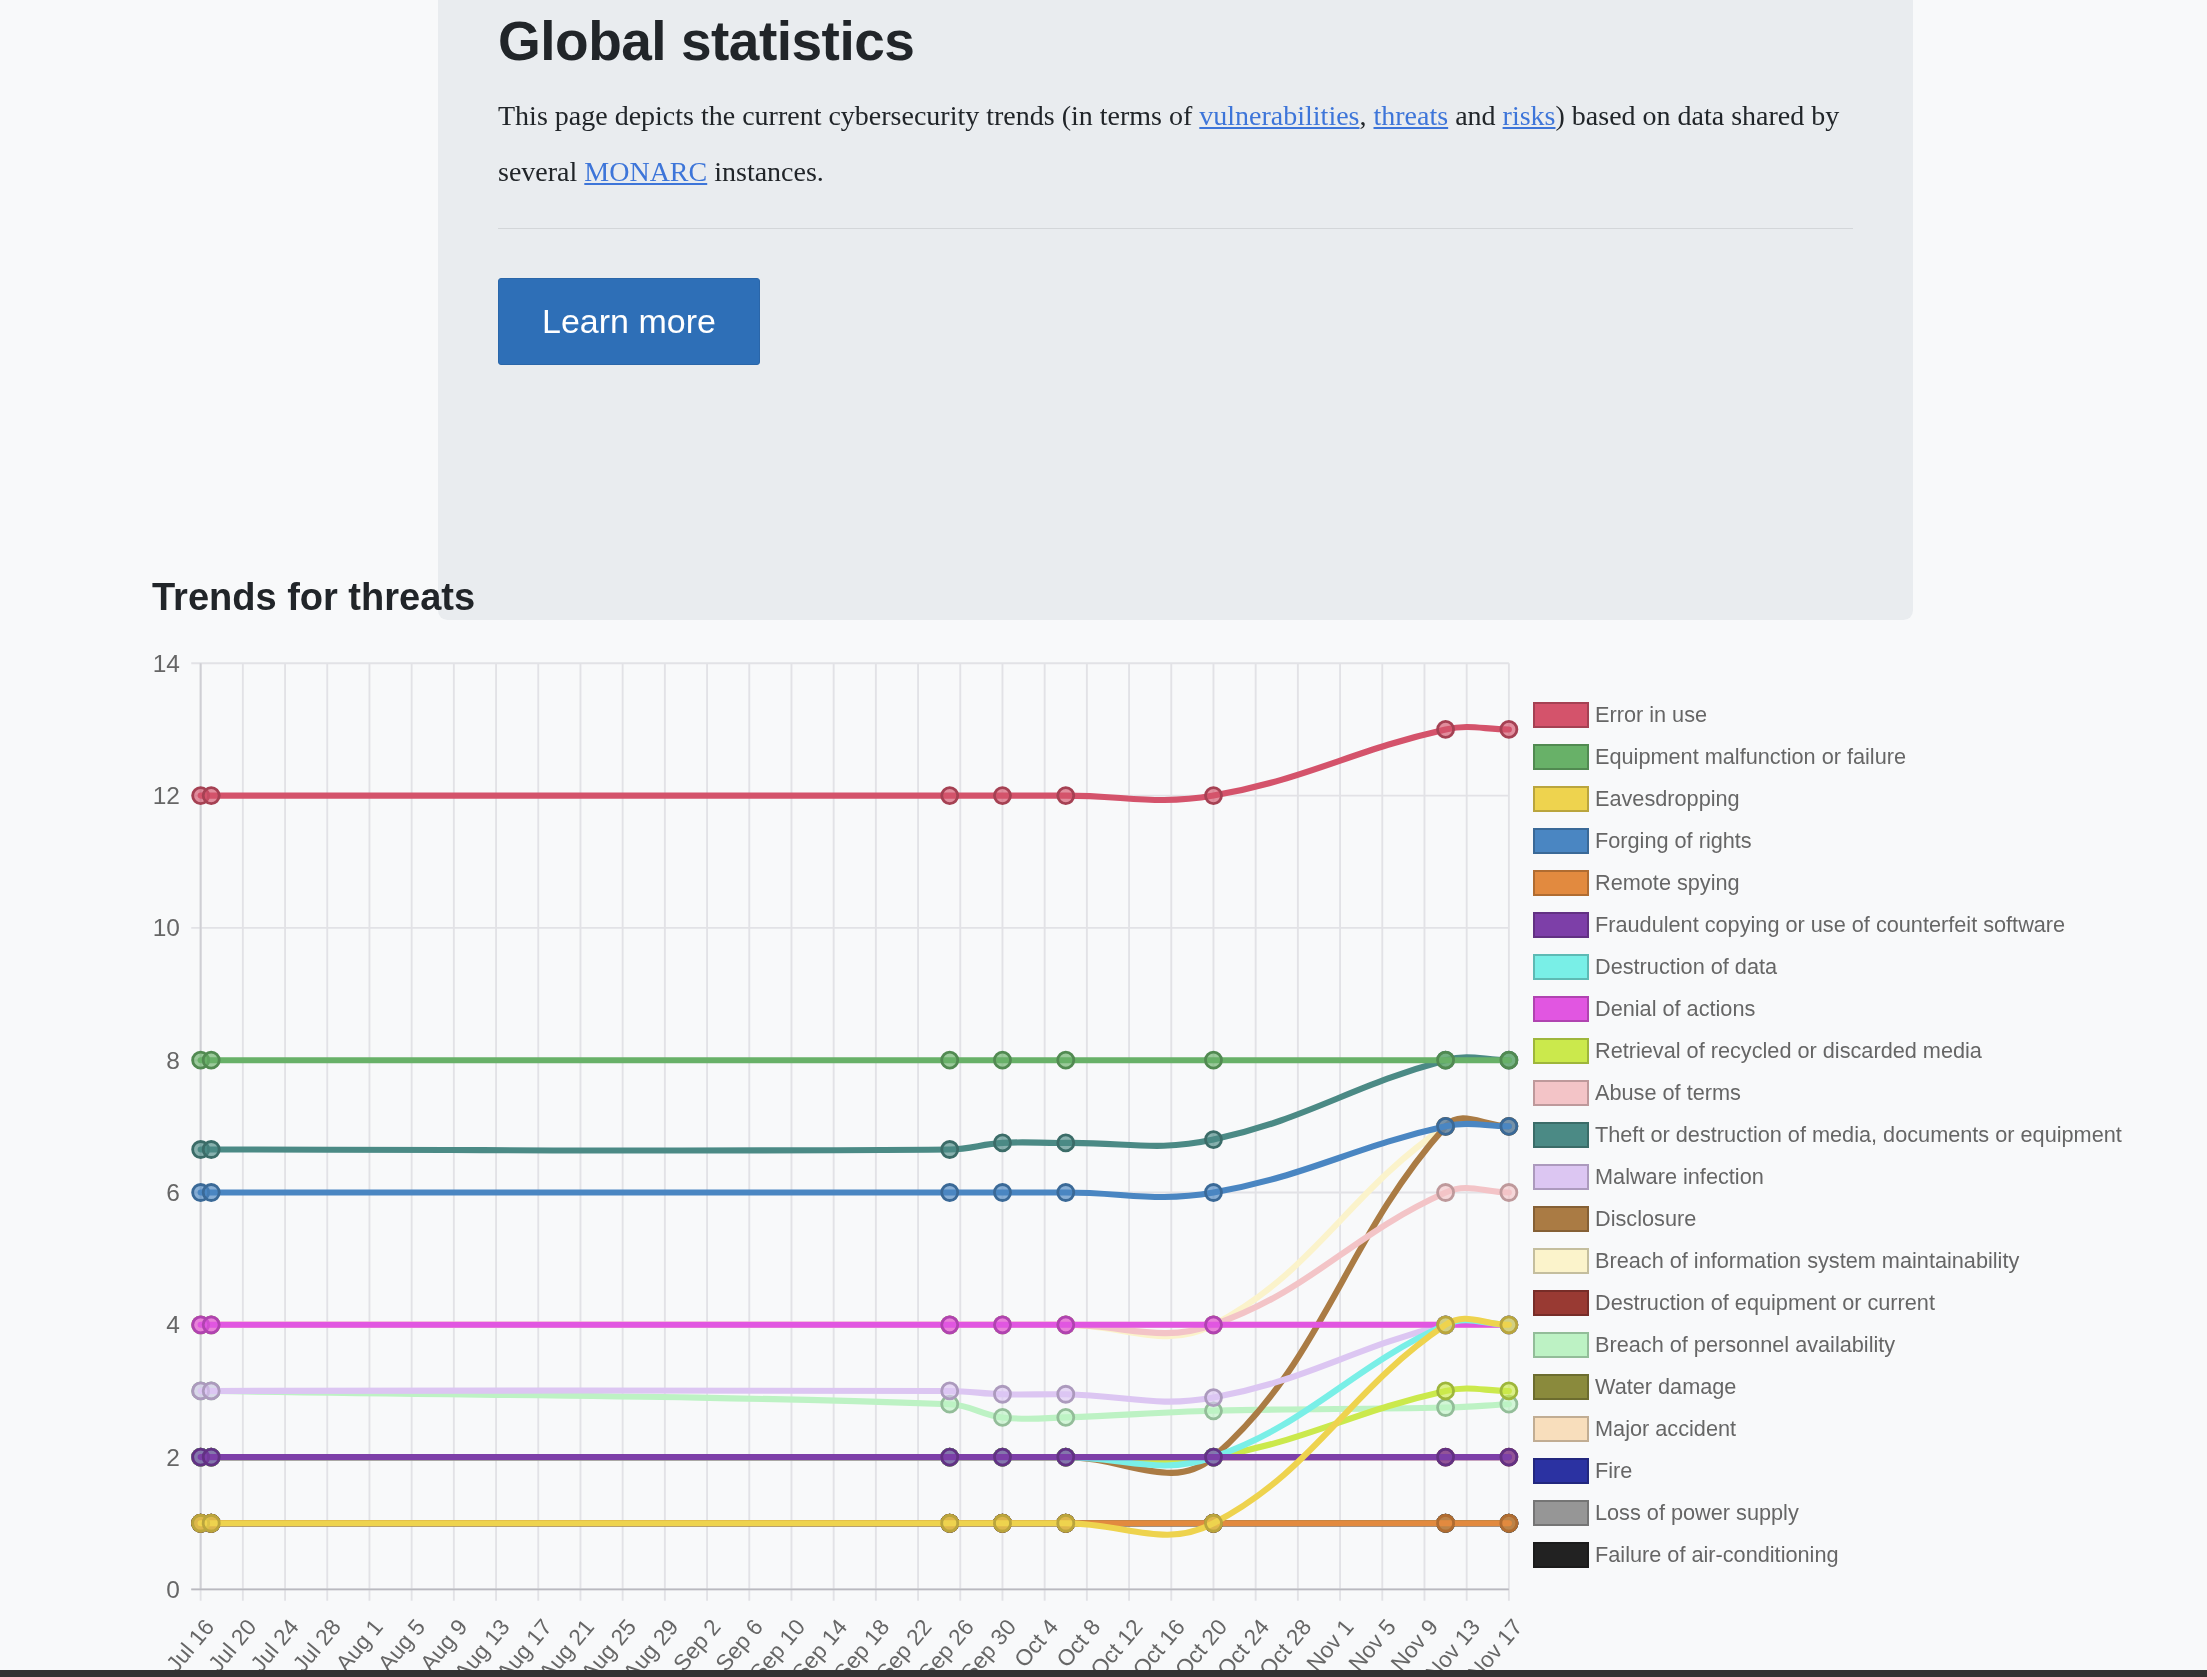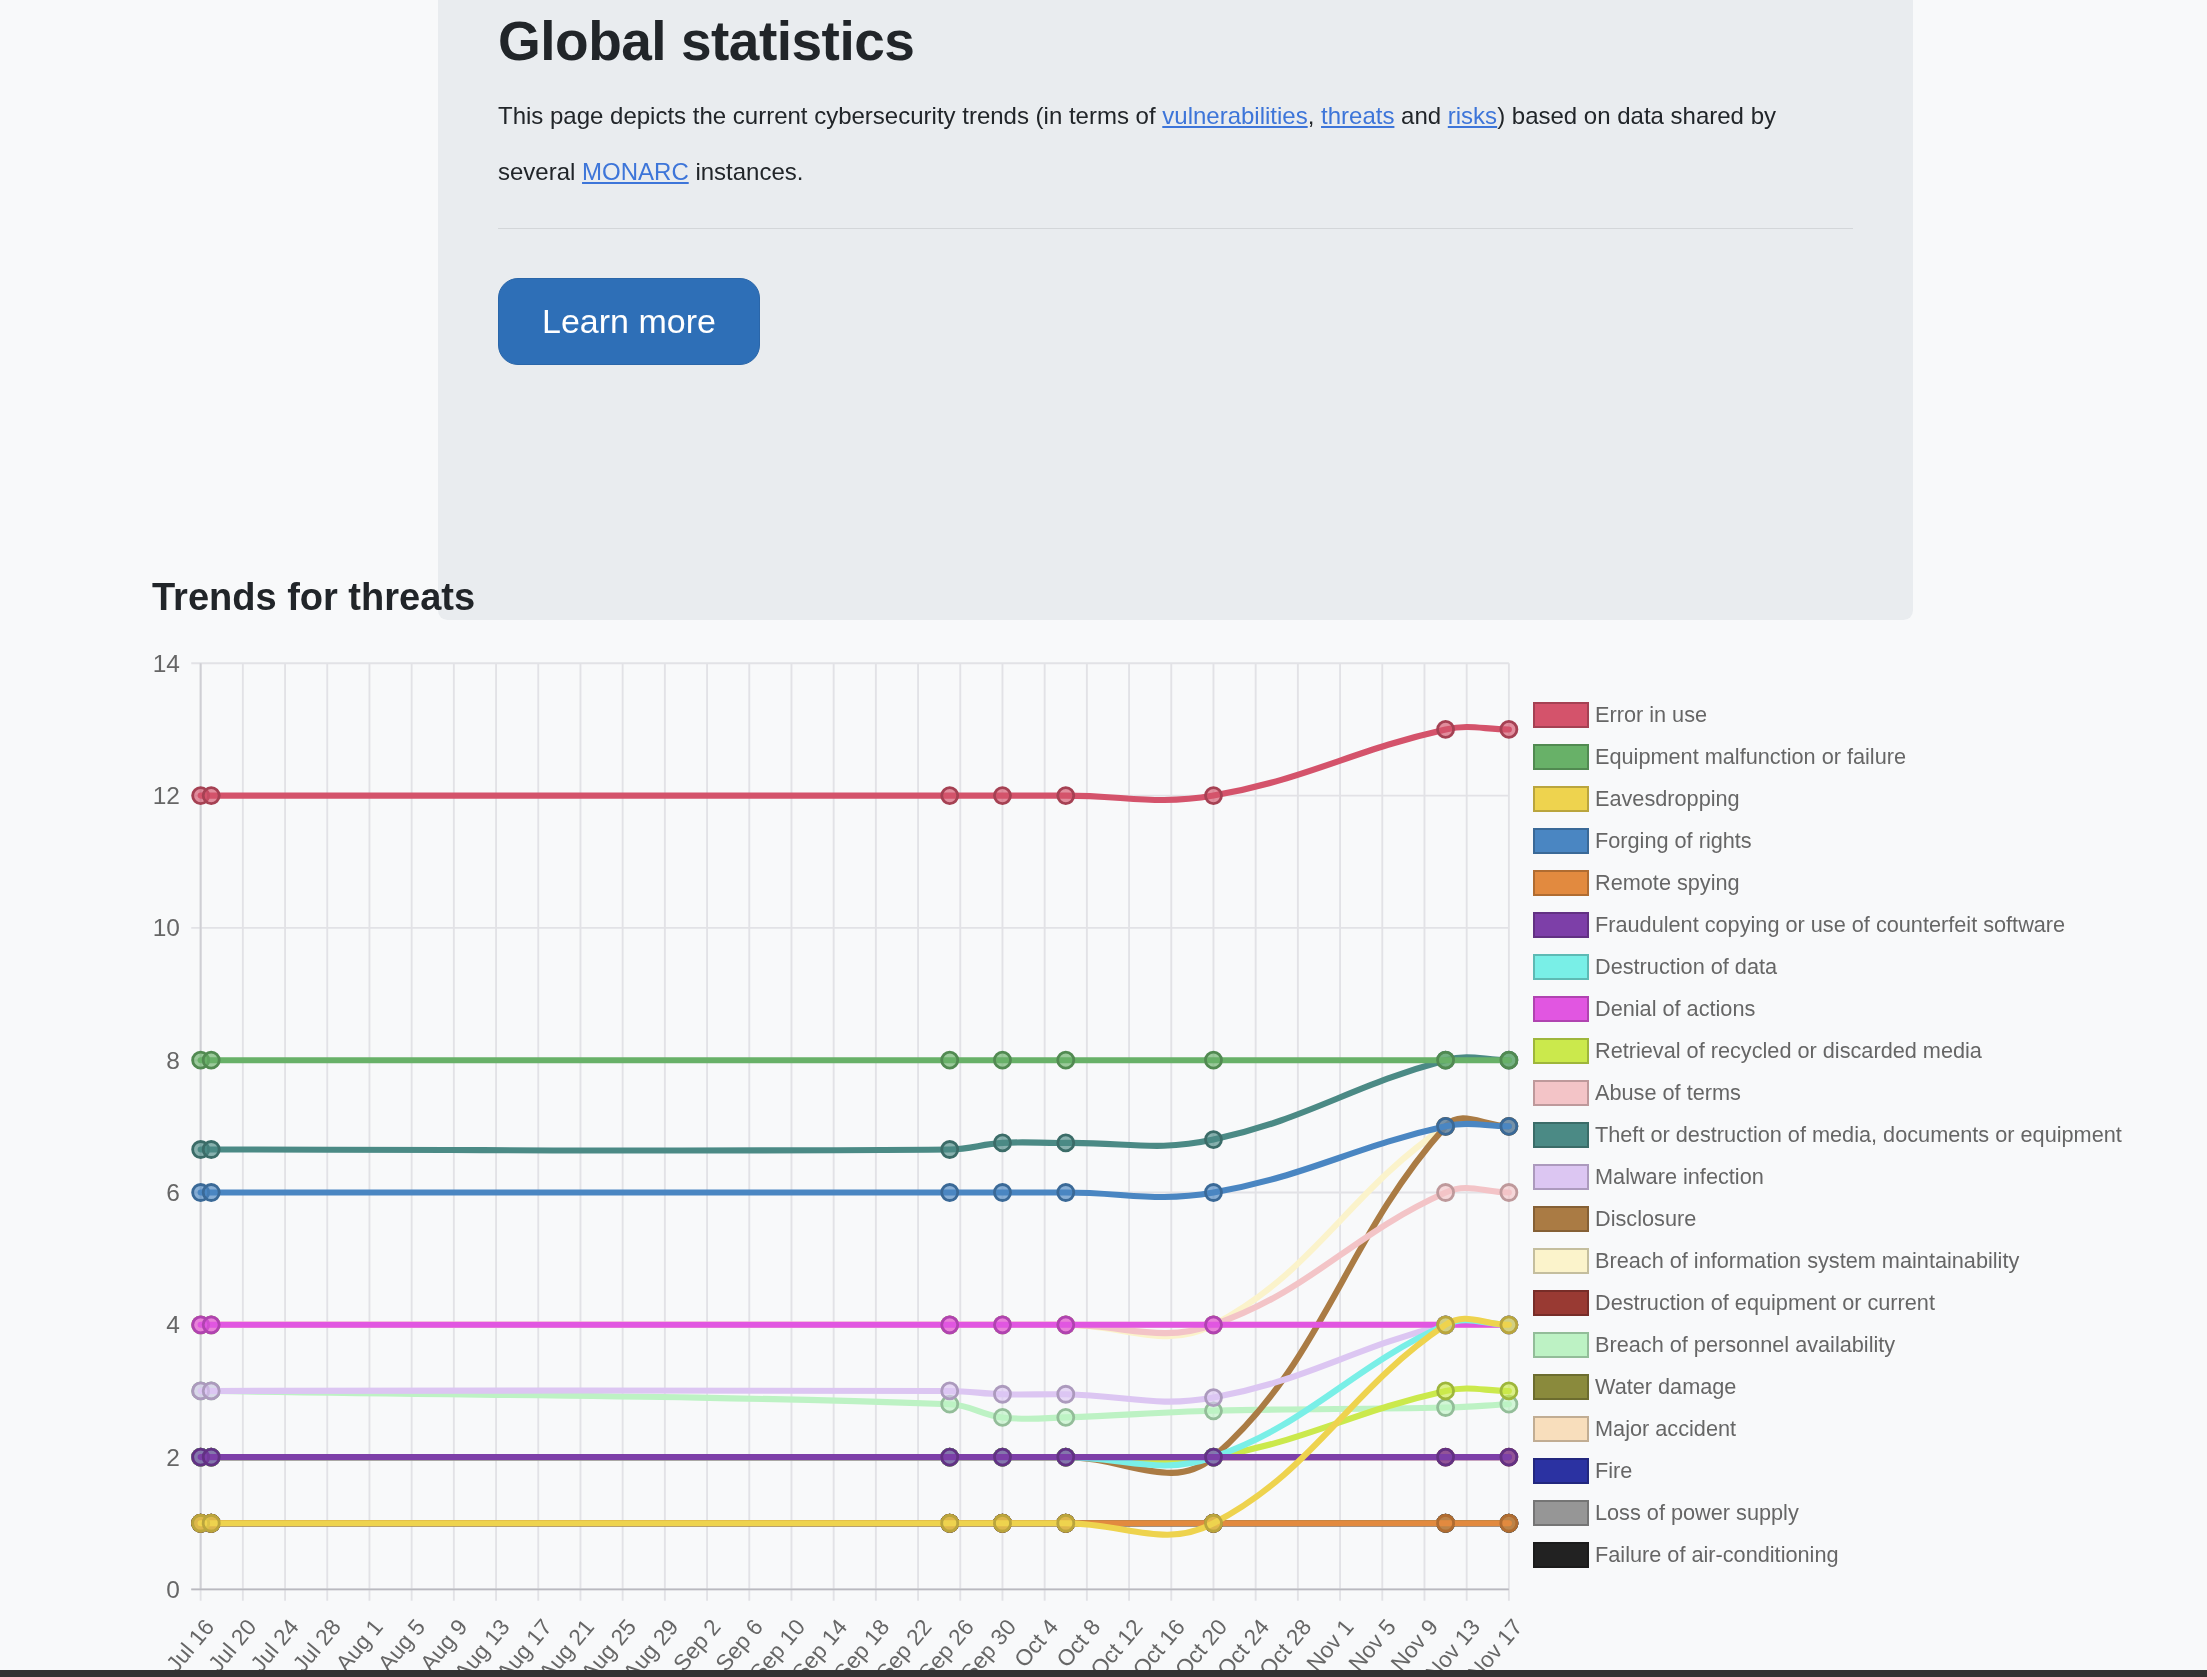--- a/index.html
+++ b/index.html
@@ -10,29 +10,29 @@
   }
   .jumbotron{
     position:absolute;left:438px;top:0;width:1475px;height:620px;
     background:#e9ecef;border-radius:0 0 9.4px 9.4px;
     padding:0 60px;box-sizing:border-box;
   }
   .page-title{
     margin:0;padding-top:9.4px;font-size:55px;font-weight:600;color:#212529;letter-spacing:-0.5px;
   }
   .lead{
-    margin:15px 0 0 0;font-size:24px;line-height:56px;color:#212529;max-width:1361px;
+    margin:15px 0 0 0;font-size:28px;line-height:56px;color:#212529;max-width:1361px;font-family:Liberation Serif, serif;
   }
   .lead a{color:#3d75d9;text-decoration:underline;cursor:pointer;}
   .jumbotron hr{
     border:none;border-top:1.9px solid #d3d6d9;margin:28px 0 0 0;
   }
   .btn-primary{
     display:inline-block;margin-top:49px;padding:22.6px 43px;
-    background:#2e6fb7;border:1.9px solid #2a66a9;border-radius:20px;
+    background:#2e6fb7;border:1.9px solid #2a66a9;border-radius:3px;
     color:#ffffff;font-size:34px;font-weight:400;text-decoration:none;cursor:pointer;
   }
   .chart-title{
     position:absolute;left:152px;top:576px;margin:0;
     font-size:38px;font-weight:600;color:#212529;
   }
   #chart-wrap{position:absolute;left:113px;top:636px;width:1412px;height:1040px;}
   #chart-svg{position:absolute;left:0;top:0;}
   #legend{position:absolute;left:1420px;top:58px;width:687px;}
   .legend-row{display:flex;align-items:center;height:42px;cursor:pointer;}

